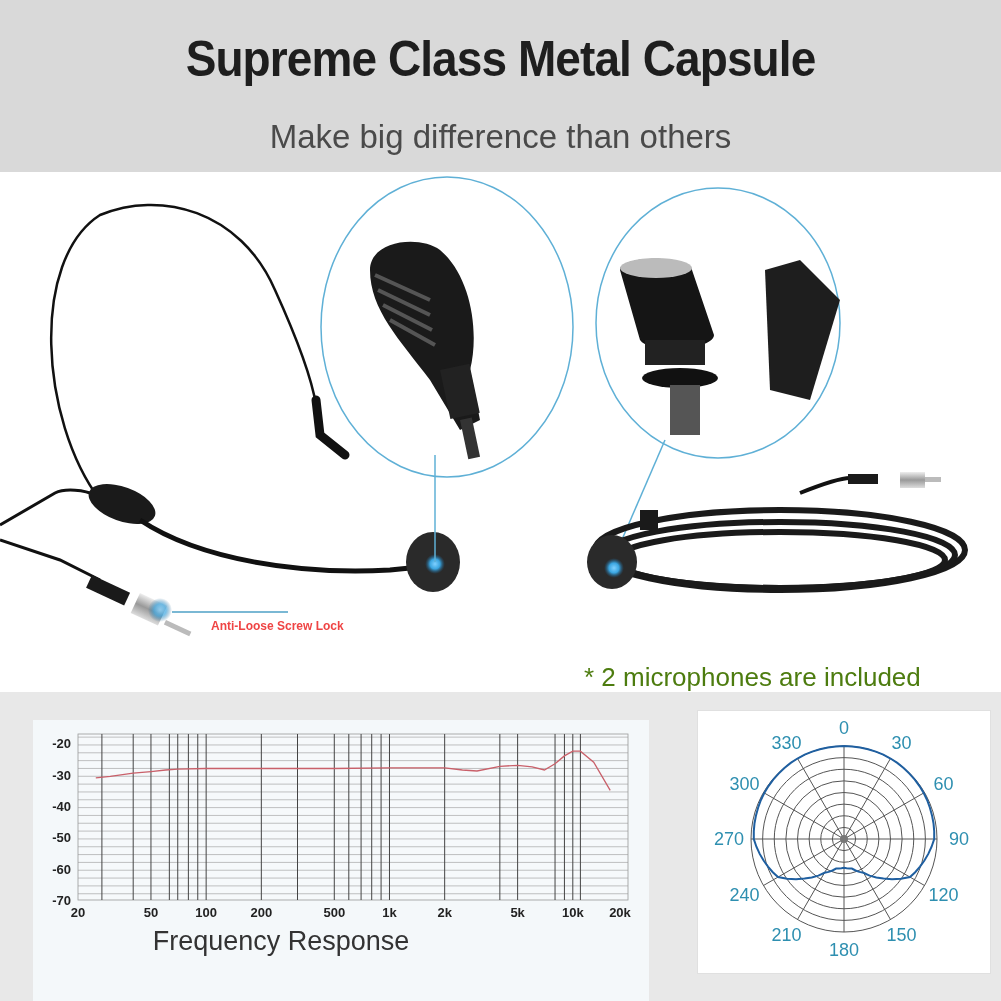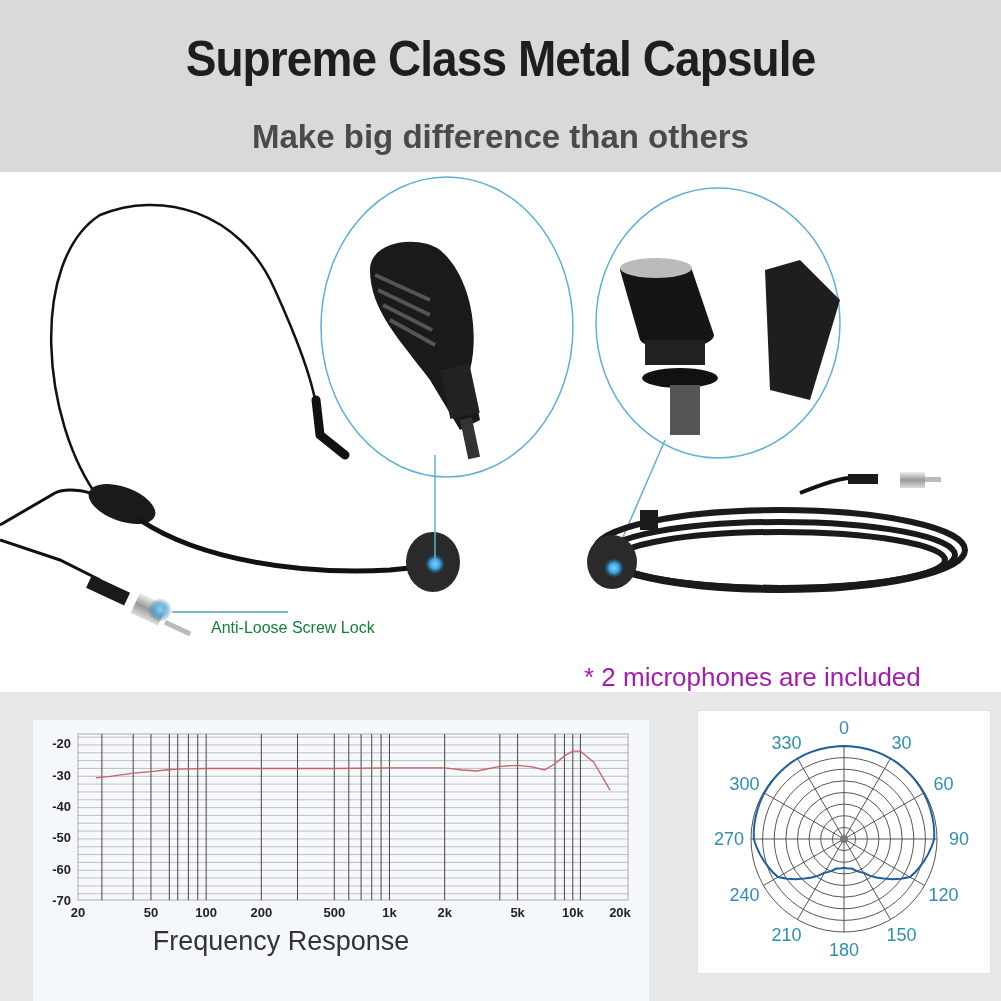--- a/index.html
+++ b/index.html
@@ -1,22 +1,22 @@
 <!DOCTYPE html>
 <html><head>
 <meta charset="utf-8">
 <style>
   html,body{margin:0;padding:0;}
   body{width:1001px;height:1001px;position:relative;overflow:hidden;background:#fff;font-family:"Liberation Sans",sans-serif;}
   .header{position:absolute;left:0;top:0;width:1001px;height:172px;background:#d9d9d9;padding-left:29px;}
   .title{position:absolute;left:0;width:1001px;top:30px;text-align:center;font-weight:bold;font-size:50px;color:#1e1e1e;letter-spacing:-1px;transform:scaleX(0.92);}
-  .subtitle{position:absolute;left:0;width:1001px;top:118px;text-align:center;font-size:33px;color:#4a4a4a;font-weight:bold;}
+  .subtitle{position:absolute;left:0;width:1001px;top:118px;text-align:center;font-size:33px;color:#4a4a4a;font-weight:normal;}
   .photo{position:absolute;left:0;top:172px;width:1001px;height:520px;}
-  .caption-lock{position:absolute;left:211px;top:619px;font-weight:normal;font-size:16px;color:#15803d;}
-  .note{position:absolute;left:584px;top:662px;font-size:26px;color:#a21caf;}
+  .caption-lock{position:absolute;left:211px;top:619px;font-weight:bold;font-size:12px;color:#ef4444;}
+  .note{position:absolute;left:584px;top:662px;font-size:26px;color:#4d7c0f;}
   .bottom{position:absolute;left:0;top:692px;width:1001px;height:309px;background:#e8e8e8;}
   .fr-panel{position:absolute;left:33px;top:720px;width:616px;height:301px;background:#f4f8fa;}
   .polar-panel{position:absolute;left:697px;top:710px;width:292px;height:262px;background:#fff;border:1px solid #e0e0e0;}
   svg text{font-family:"Liberation Sans",sans-serif;}
 </style>
 </head>
 <body>
 
 <div class="header">
   <div class="title">Supreme Class Metal Capsule</div>

